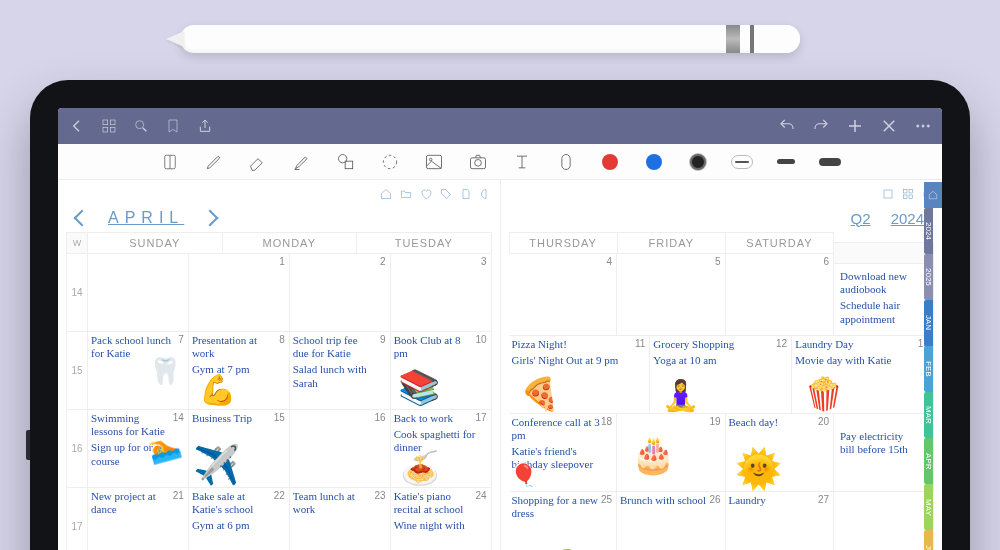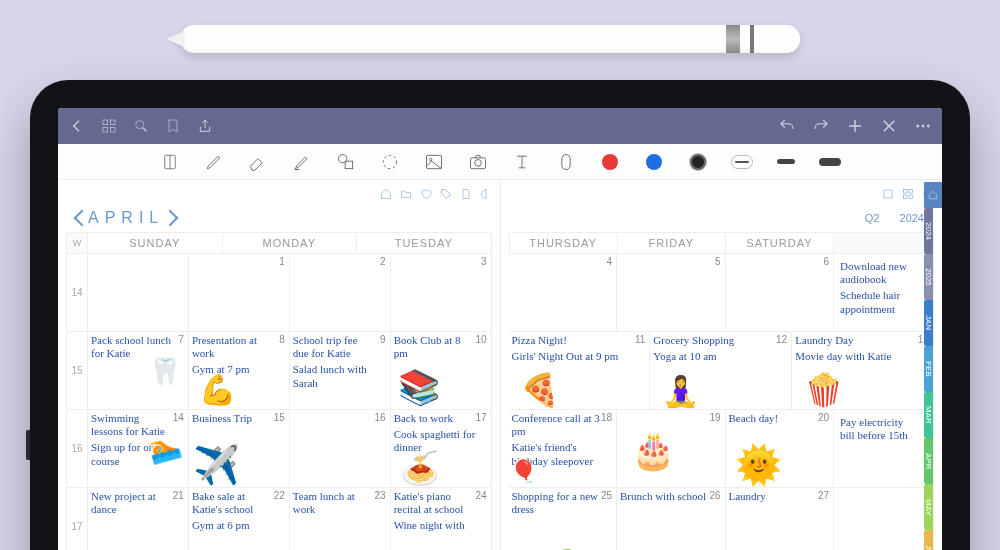--- a/index.html
+++ b/index.html
@@ -64,36 +64,36 @@
   .color-black{background:#222; border:2px solid #666; box-shadow:0 0 0 1px #bbb;}
   .stroke-pill{width:30px;height:14px;border:1px solid #bbb;border-radius:8px;display:flex;align-items:center;justify-content:center;}
   .stroke-pill span{background:#555;border-radius:4px;}
 
   
   .planner{ display:flex; height:calc(100% - 72px); position:relative;}
   .page{ flex:1; background:#fff; padding:6px 8px 0 8px; position:relative;}
   .page-left{border-right:1px solid #eee;}
   .mini-icons{ display:flex; gap:8px; justify-content:flex-end; height:16px; margin-bottom:2px;}
   .mini-icons svg{stroke:#5b8fc9; fill:none;}
-  .month-header{display:flex; align-items:center; height:28px; padding:0 10px; color:#6b9acb;}
+  .month-header{display:flex; align-items:center; gap:20px; height:28px; padding:0 10px; color:#6b9acb;text-decoration:underline;}
   .month-header .chev{width:12px;height:12px;border-top:2px solid #6b9acb;border-right:2px solid #6b9acb;cursor:pointer;}
   .chev.left{transform:rotate(-135deg);}
   .chev.right{transform:rotate(45deg);}
   .month-title{letter-spacing:6px; font-size:16px; font-weight:300;}
-  .qy{margin-left:auto; display:flex; gap:20px; font-size:11px;}
+  .qy{margin-left:auto; display:flex; gap:20px; font-size:15px;}
   .day-head{display:flex; height:22px;}
   .day-head .w{flex:0 0 22px; background:#fafafa; border:1px solid #eee; display:flex;align-items:center;justify-content:center;font-size:9px;color:#aaa;}
   .day-head .d{flex:1; border:1px solid #eee; border-left:none; display:flex;align-items:center;justify-content:center;font-size:11px;color:#999;letter-spacing:1px;}
   .grid{display:flex; flex-direction:column;}
   .row{display:flex;}
   .row .wk{flex:0 0 22px; border:1px solid #eee;border-top:none;display:flex;align-items:center;justify-content:center;font-size:10px;color:#aaa;}
   .row .cell{flex:1; min-height:78px; border:1px solid #eee;border-left:none;border-top:none;padding:2px 3px;position:relative;overflow:hidden;}
   .cell .dn{position:absolute; top:2px; right:4px; font-size:10px; color:#888;}
   .cell .entry, .notes .entry{font-family:"Bradley Hand","Segoe Script",cursive; font-size:11px; line-height:1.2; color:#2751a8; margin-bottom:3px; padding-right:12px;}
-  .notes{ flex:0 0 100px; border:1px solid #eee;border-left:none;border-top:none; padding:6px 6px; background-image:radial-gradient(#d5d5d5 0.6px, transparent 0.6px); background-size:12px 12px;}
+  .notes{ flex:0 0 100px; border:1px solid #eee;border-left:none;border-top:none; padding:6px 6px; background-image:radial-gradient(#d5d5d5 0.6px, transparent 0.6px); background-size:12px 12px;margin-top:10px;}
   .notes.head{min-height:22px; padding:0; background:#fafafa; border-top:1px solid #eee;}
   .right-page .row .cell:first-child{border-left:none;}
   .right-page .day-head .d:first-child{border-left:1px solid #eee;}
 
   .sticker{position:absolute; font-size:30px; filter:drop-shadow(1px 1px 0 #fff) drop-shadow(-1px -1px 0 #fff);}
 
   
   .month-tabs{position:absolute; right:0; top:2px; width:18px; display:flex; flex-direction:column;}
   .month-tabs .tab{height:46px; display:flex; align-items:center; justify-content:center; font-size:8px; color:#fff; writing-mode:vertical-rl; text-orientation:mixed; border-radius:2px 0 0 2px; cursor:pointer;}
   .month-tabs .home-tab{height:26px; background:#5a84c0; display:flex;align-items:center;justify-content:center;}

